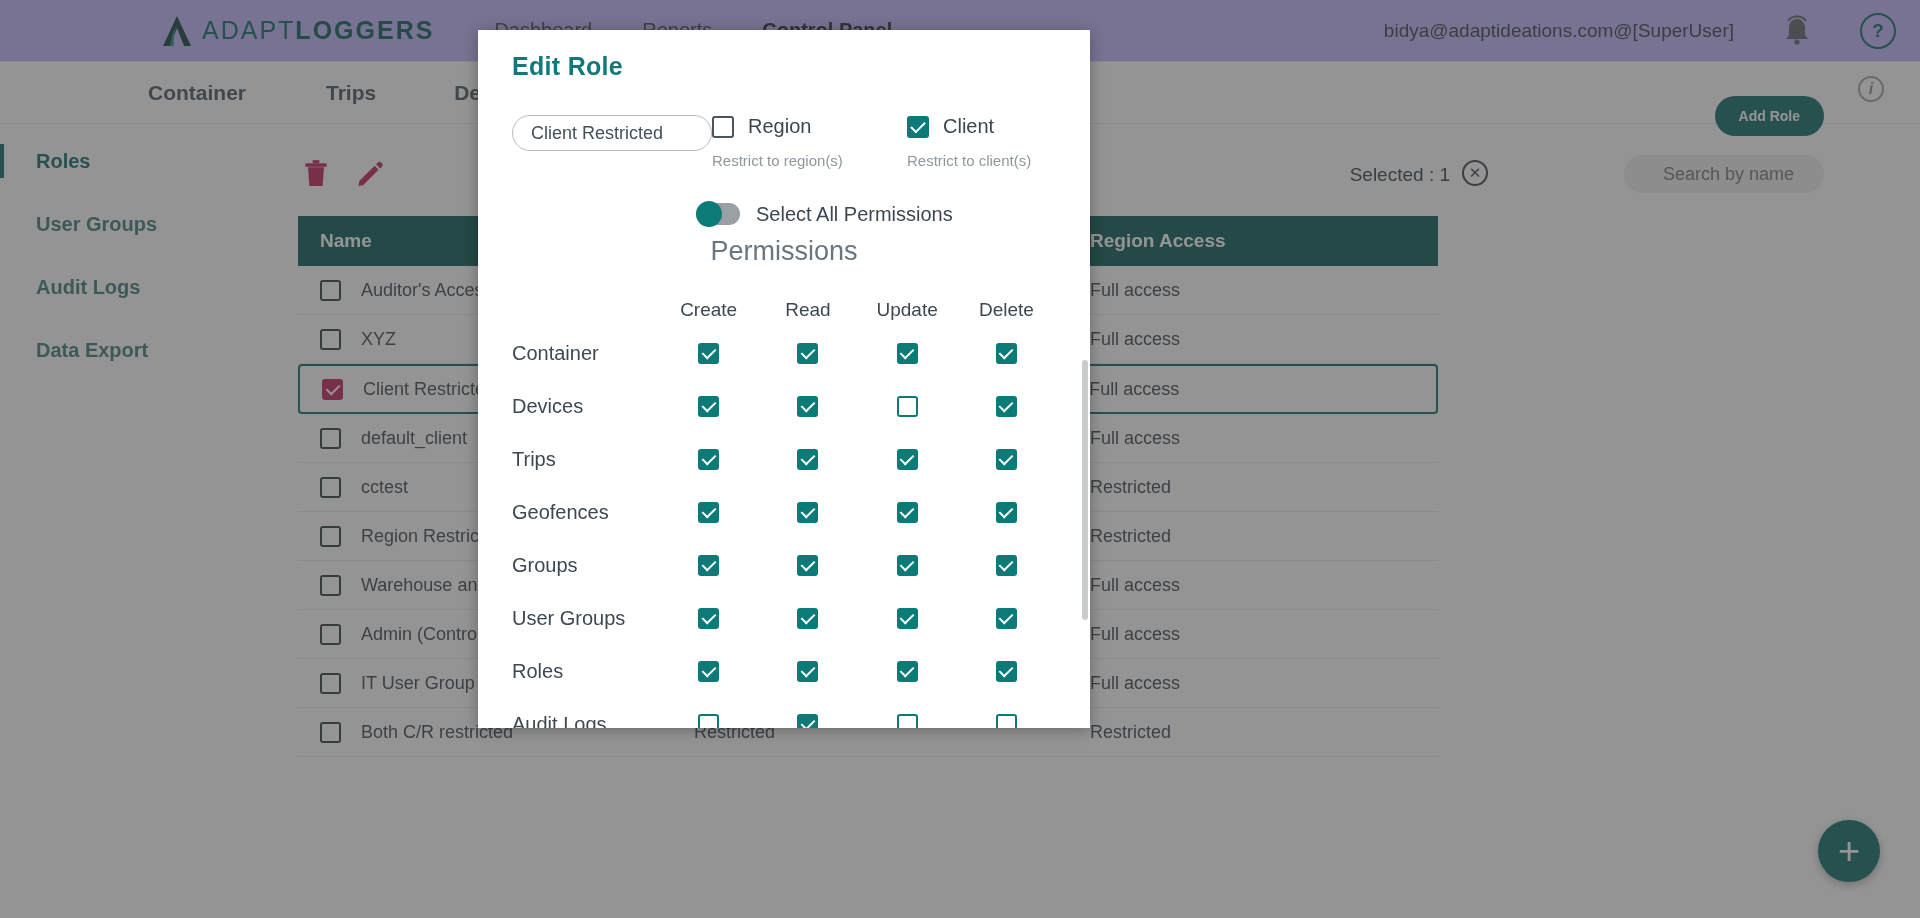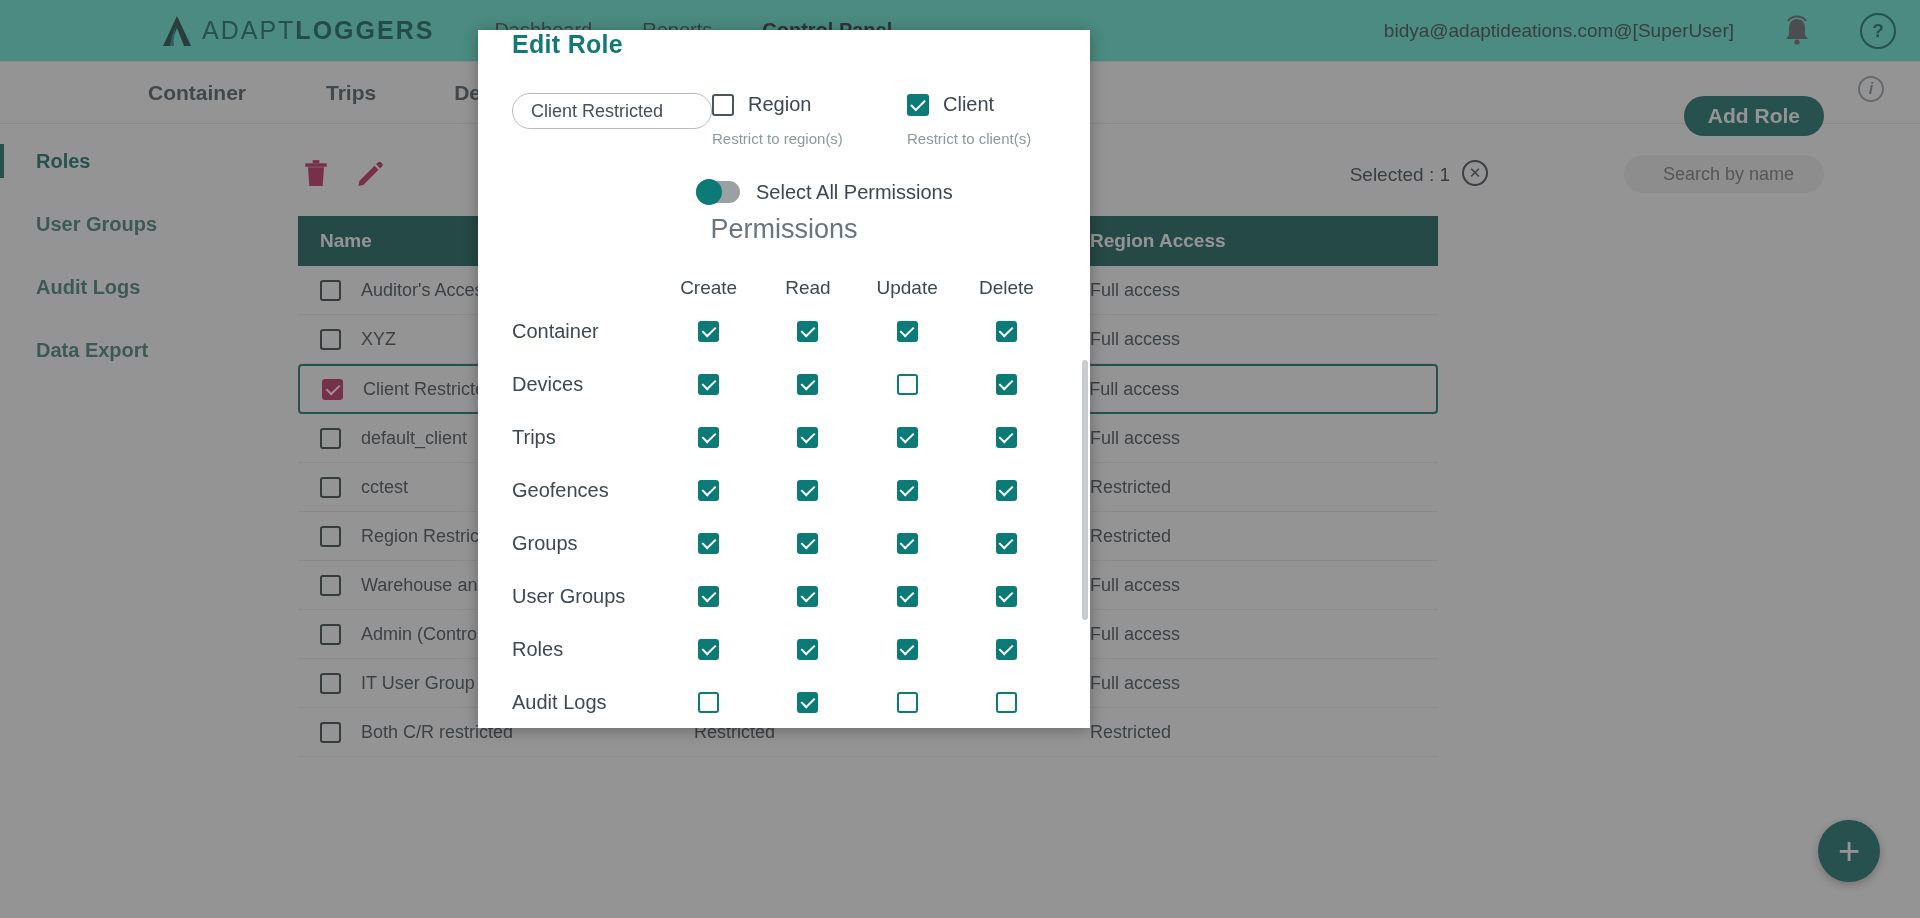--- a/index.html
+++ b/index.html
@@ -9,21 +9,21 @@
     overflow: hidden;
     background: #ffffff;
   }
   #root { position: relative; width: 1920px; height: 918px; }
 
   
   .bg-app { position: absolute; inset: 0; background: #ffffff; }
 
   .topbar {
     position: absolute; top: 0; left: 0; width: 1920px; height: 62px;
-    background: #5eead4; display: flex; align-items: center;
+    background: #c4b5fd; display: flex; align-items: center;
     border-bottom: 1px solid #e6e6e6;
   }
   .brand { display: flex; align-items: center; margin-left: 160px; }
   .brand-mark { width: 34px; height: 34px; margin-right: 8px; }
   .brand-text { font-size: 25px; letter-spacing: 2px; color: #0c6b64; }
   .brand-text b { font-weight: 700; color: #0b5e58; }
   .brand-text span.light { font-weight: 400; }
 
   .nav { display: flex; align-items: center; margin-left: 60px; gap: 50px; }
   .nav-item { font-size: 20px; color: #3d4852; cursor: pointer; white-space: nowrap; }
@@ -59,21 +59,21 @@
     width: 26px; height: 26px; border-radius: 50%;
     border: 2px solid #9aa3aa; color: #8b9399;
     font-size: 16px; font-weight: 700;
     display: flex; align-items: center; justify-content: center;
     font-style: italic;
   }
 
   .add-role-btn {
     position: absolute; right: 96px; top: 96px;
     background: #0c6b64; color: #fff; border: none; border-radius: 22px;
-    height: 40px; padding: 8px 24px; font-size: 21px; font-weight: 700;
+    height: 40px; padding: 8px 24px; font-size: 14px; font-weight: 700;
     cursor: pointer; font-family: inherit;
   }
 
   
   .leftnav { position: absolute; left: 0; top: 130px; width: 280px; }
   .leftnav-item {
     font-size: 20px; font-weight: 700; color: #3f7d78;
     padding: 20px 0 20px 36px; cursor: pointer; position: relative;
   }
   .leftnav-item.active { color: #0c6b64; }
@@ -152,21 +152,21 @@
   
   .modal {
     position: absolute; left: 478px; top: 30px;
     width: 612px; height: 698px;
     background: #ffffff; overflow: hidden;
     box-shadow: 0 2px 14px rgba(0,0,0,.3);
   }
   .modal-inner { padding: 0 34px; height: 698px; overflow: hidden; position: relative; }
   .modal-title {
     font-size: 25px; color: #13787a; font-weight: 700;
-    letter-spacing: .3px;
+    padding-top: 22px; letter-spacing: .3px;
   }
 
   .top-grid { display: flex; margin-top: 34px; align-items: flex-start; }
   .name-input {
     width: 200px; height: 36px; border: 1px solid #b9bdc0; border-radius: 18px;
     padding: 0 18px; font-size: 18px; color: #45505a; outline: none;
     font-family: inherit; background: #fff;
   }
   .chk-col { margin-left: 46px; width: 160px; }
   .chk-col.second { margin-left: 0px; width: 160px; }

